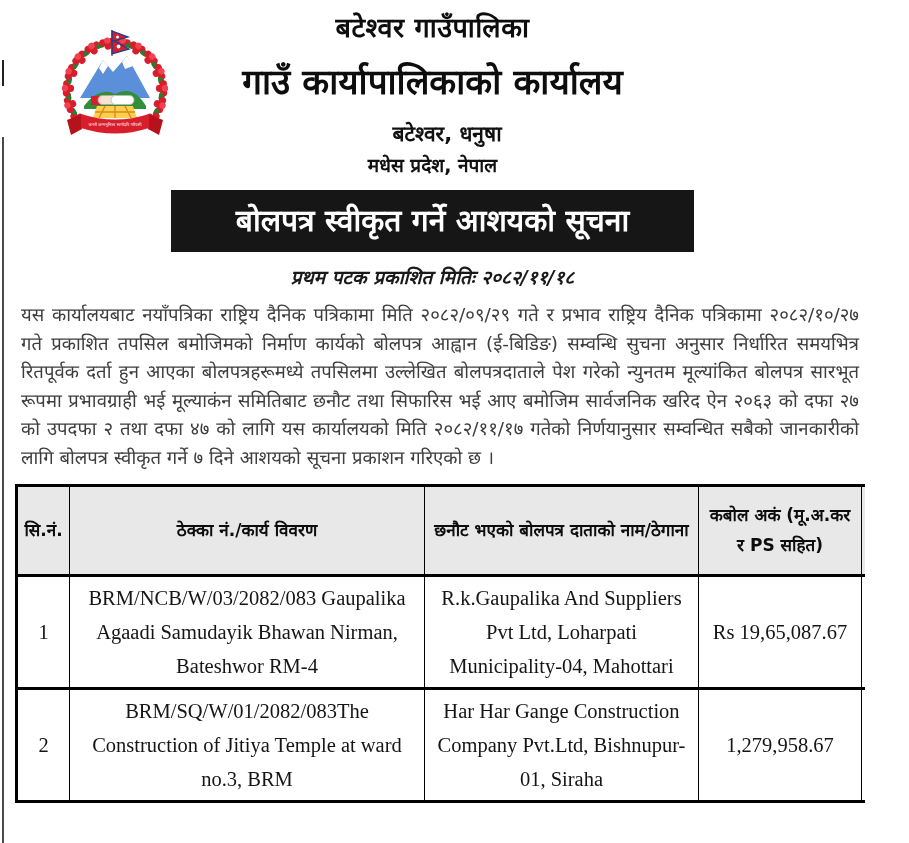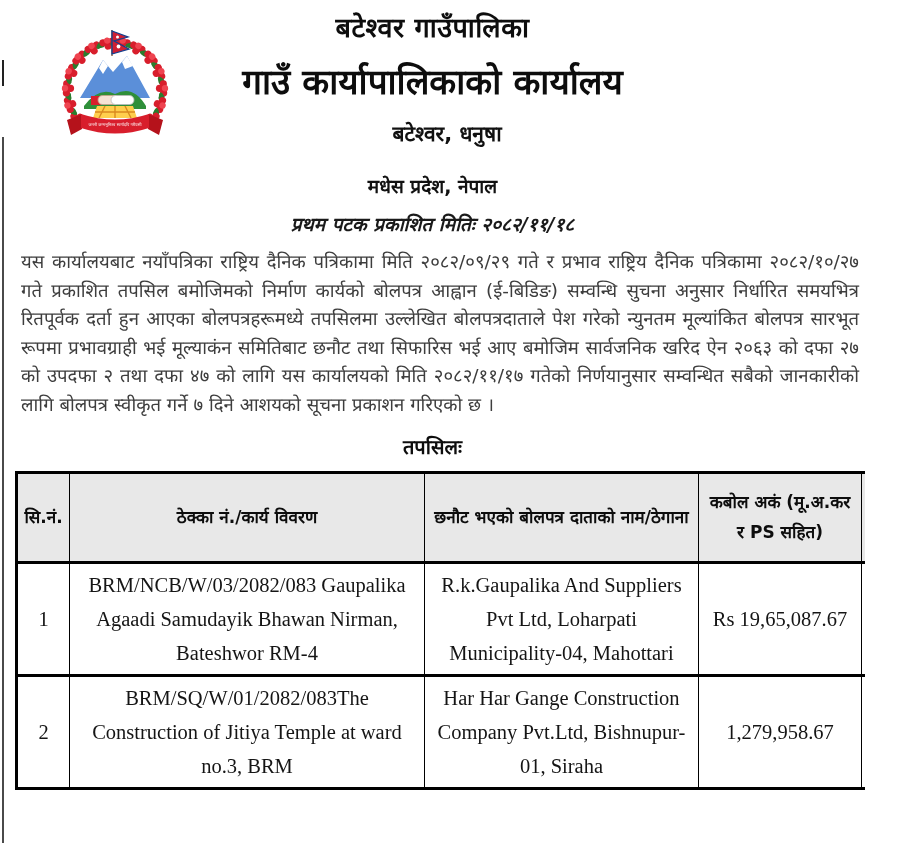--- a/index.html
+++ b/index.html
@@ -17,21 +17,21 @@
   .edge-line { position: absolute; left: 2px; width: 2px; background: #4a4a4a; }
   .edge-seg1 { top: 60px; height: 26px; background: #222; }
   .edge-seg2 { top: 137px; height: 706px; }
 
   .emblem { position: absolute; left: 54px; top: 28px; width: 122px; height: 124px; }
 
   .header { text-align: center; padding-top: 8px; }
   .org-name    { font-size: 27px; font-weight: 700; color: #0d0d0d; letter-spacing: 0.5px; }
   .office-name { font-size: 35px; font-weight: 700; margin-top: 12px; color: #0d0d0d; }
   .addr1 { font-size: 21px; font-weight: 700; margin-top: 15px; padding-left: 29px; }
-  .addr2 { font-size: 19px; font-weight: 700; margin-top: 26px; }
+  .addr2 { font-size: 19px; font-weight: 700; margin-top: 5px; }
 
   .banner-wrap { text-align: center; margin-top: 12px; }
   .banner {
     display: inline-block;
     background: #161616;
     color: #ffffff;
     font-size: 30px;
     font-weight: 700;
     padding: 9px 42px 12px 42px;
     min-width: 523px;
@@ -150,26 +150,28 @@
     </g>
   </svg>
 
   <div class="header">
     <div class="org-name">बटेश्वर गाउँपालिका</div>
     <div class="office-name">गाउँ कार्यापालिकाको कार्यालय</div>
     <div class="addr1">बटेश्वर, धनुषा</div>
     <div class="addr2">मधेस प्रदेश, नेपाल</div>
   </div>
 
+  <div class="banner-wrap">
+    <div class="banner">बोलपत्र स्वीकृत गर्ने आशयको सूचना</div>
+  </div>
 
   <div class="pubdate">प्रथम पटक प्रकाशित मितिः २०८२/११/१८</div>
 
   <p class="body-par">यस कार्यालयबाट नयाँपत्रिका राष्ट्रिय दैनिक पत्रिकामा मिति २०८२/०९/२९ गते र प्रभाव राष्ट्रिय दैनिक पत्रिकामा २०८२/१०/२७ गते प्रकाशित तपसिल बमोजिमको निर्माण कार्यको बोलपत्र आह्वान (ई-बिडिङ) सम्वन्धि सुचना अनुसार निर्धारित समयभित्र रितपूर्वक दर्ता हुन आएका बोलपत्रहरूमध्ये तपसिलमा उल्लेखित बोलपत्रदाताले पेश गरेको न्युनतम मूल्यांकित बोलपत्र सारभूत रूपमा प्रभावग्राही भई मूल्याकंन समितिबाट छनौट तथा सिफारिस भई आए बमोजिम सार्वजनिक खरिद ऐन २०६३ को दफा २७ को उपदफा २ तथा दफा ४७ को लागि यस कार्यालयको मिति २०८२/११/१७ गतेको निर्णयानुसार सम्वन्धित सबैको जानकारीको लागि बोलपत्र स्वीकृत गर्ने ७ दिने आशयको  सूचना प्रकाशन गरिएको छ ।</p>
 
-  <div class="tbl-caption">तपसिलः</div>
 
   <table class="notice-table">
     <colgroup>
       <col class="col-sn">
       <col class="col-contract">
       <col class="col-bidder">
       <col class="col-amount">
       <col class="col-remarks">
     </colgroup>
     <thead>

